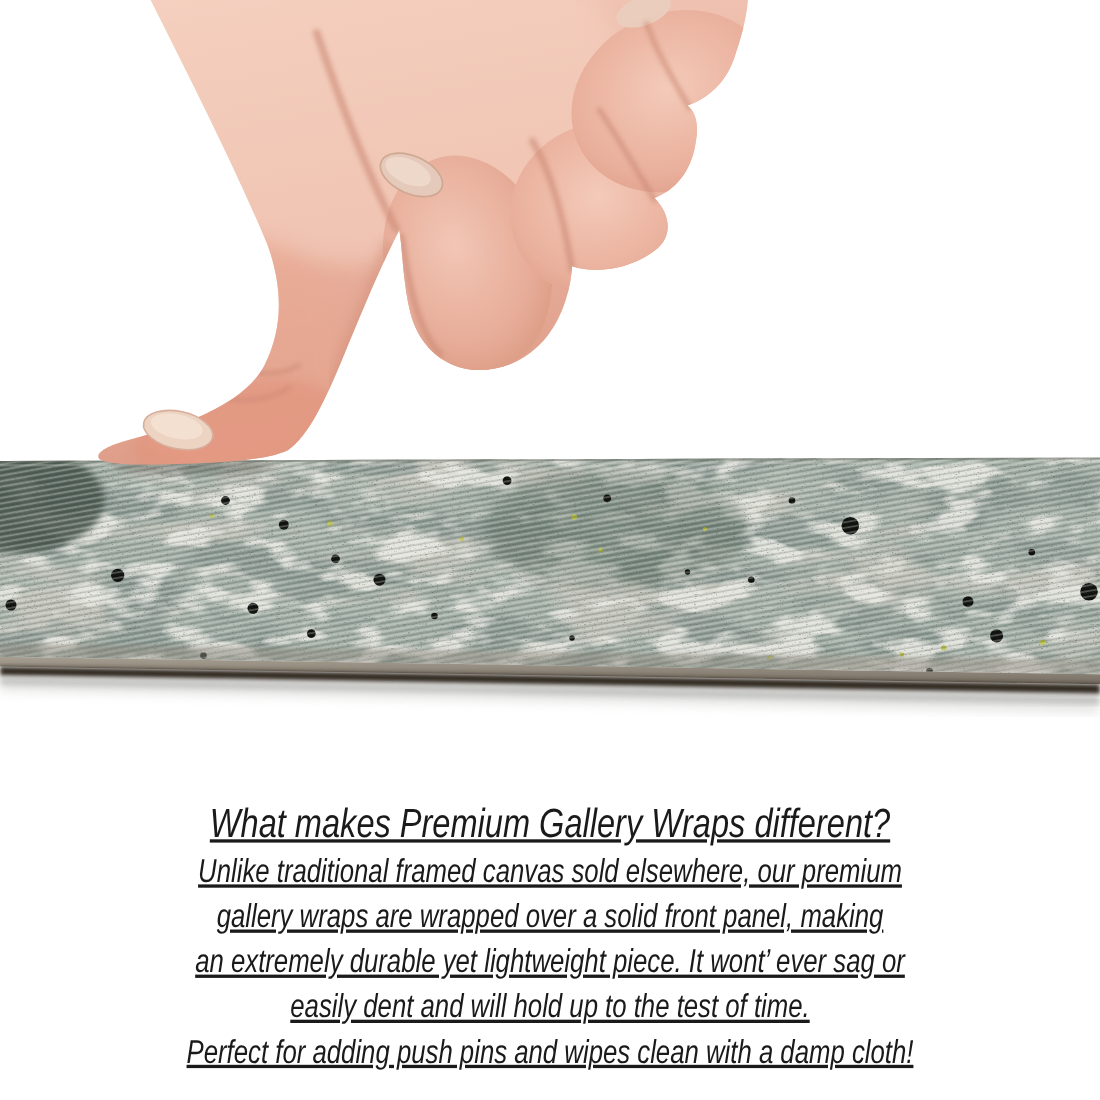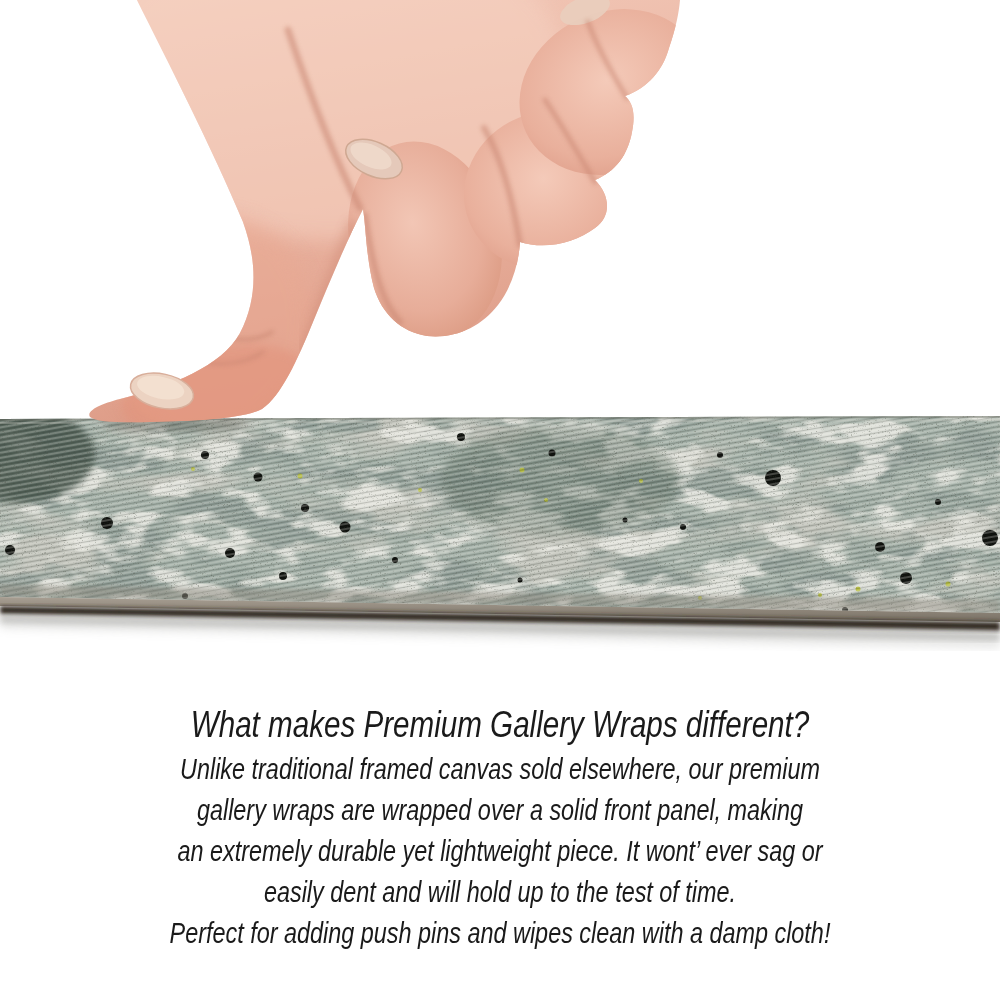--- a/index.html
+++ b/index.html
@@ -1,21 +1,21 @@
 <!DOCTYPE html>
 <html><head>
 <meta charset="utf-8">
 <style>
   html,body{margin:0;padding:0;background:#ffffff;}
   body{width:1000px;height:1000px;overflow:hidden;font-family:"Liberation Sans",sans-serif;}
   .stage{position:relative;width:1000px;height:1000px;background:#ffffff;}
   .photo-svg{position:absolute;top:0;left:0;display:block;}
   .info{
-    position:absolute;top:702px;left:0;width:1000px;
-    text-align:center;color:#1a1a1a;font-style:italic;
+    position:absolute;top:726px;left:0;width:1000px;
+    text-align:center;color:#1a1a1a;font-style:italic;text-decoration:underline;
   }
   .info-heading{
     font-size:37px;line-height:46px;font-weight:400;margin:0;
     transform:scaleX(0.80);transform-origin:50% 50%;white-space:nowrap;
   }
   .info-line{
     font-size:30px;line-height:41px;font-weight:400;
     transform:scaleX(0.78);transform-origin:50% 50%;white-space:nowrap;
   }
 </style>

